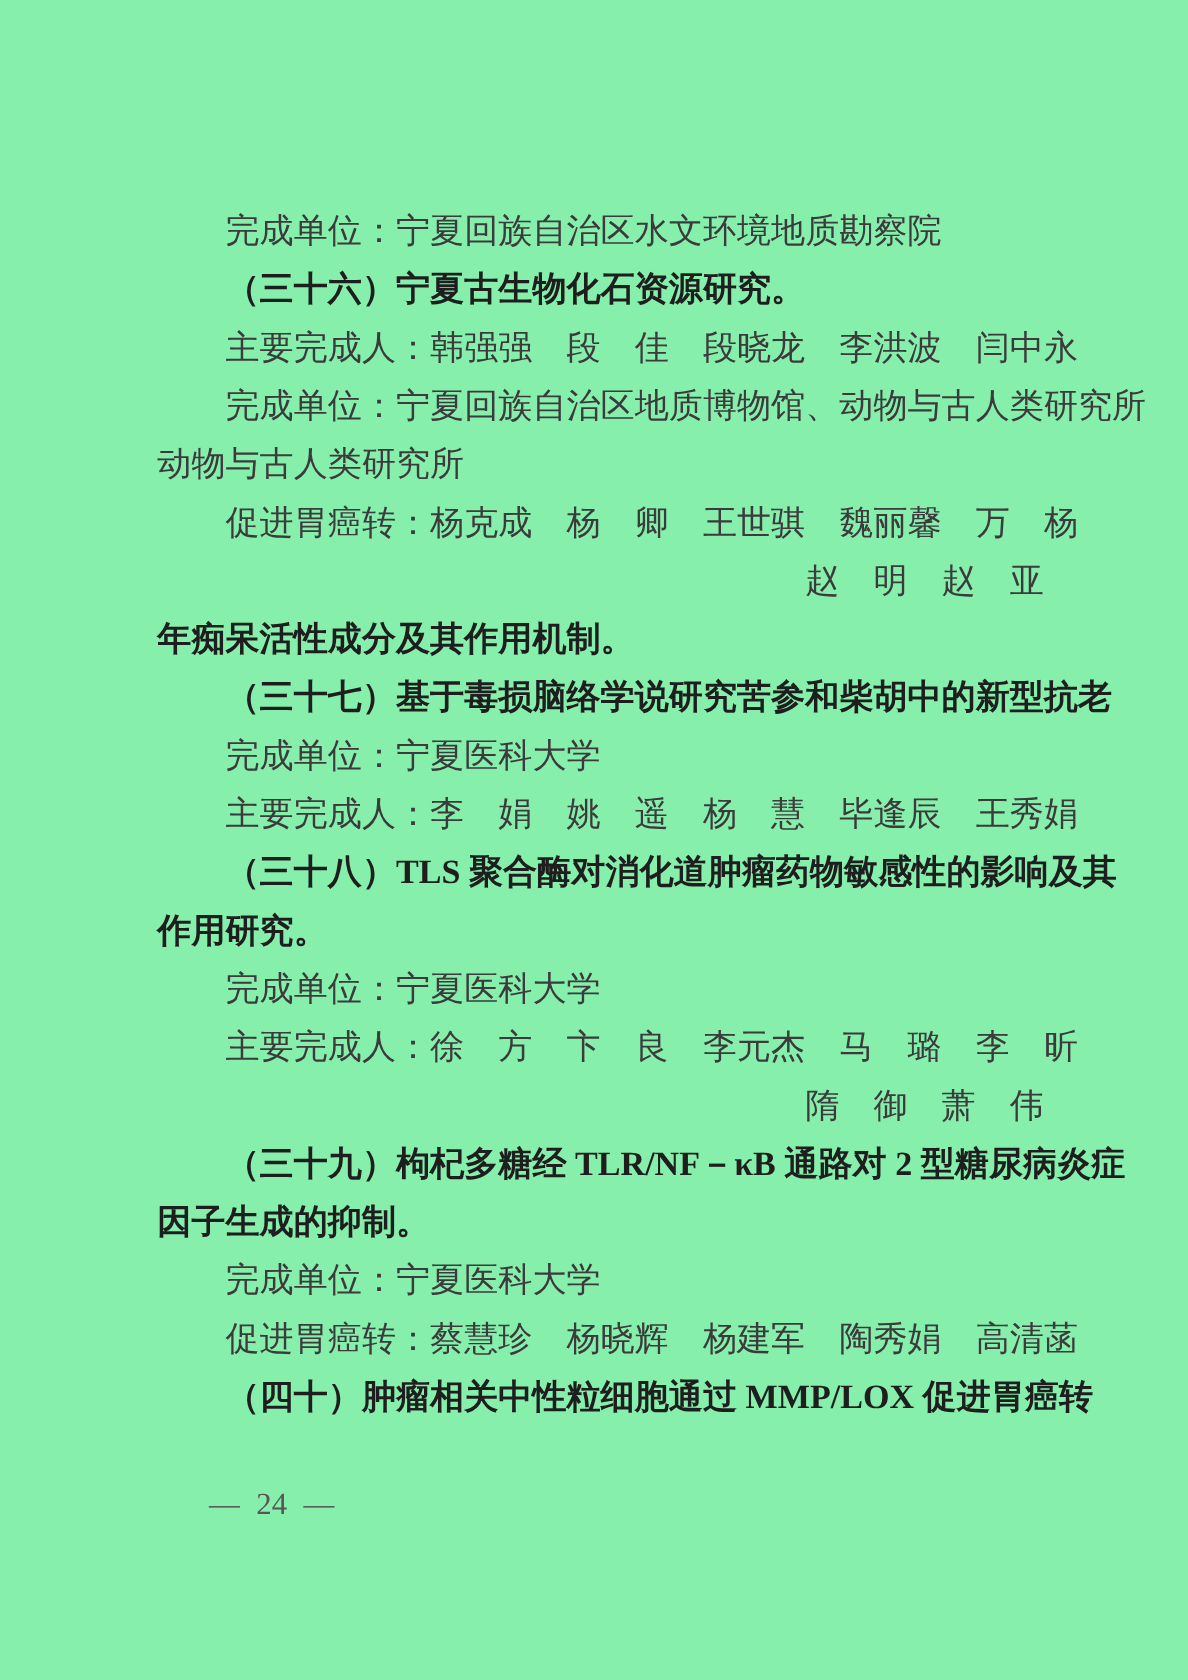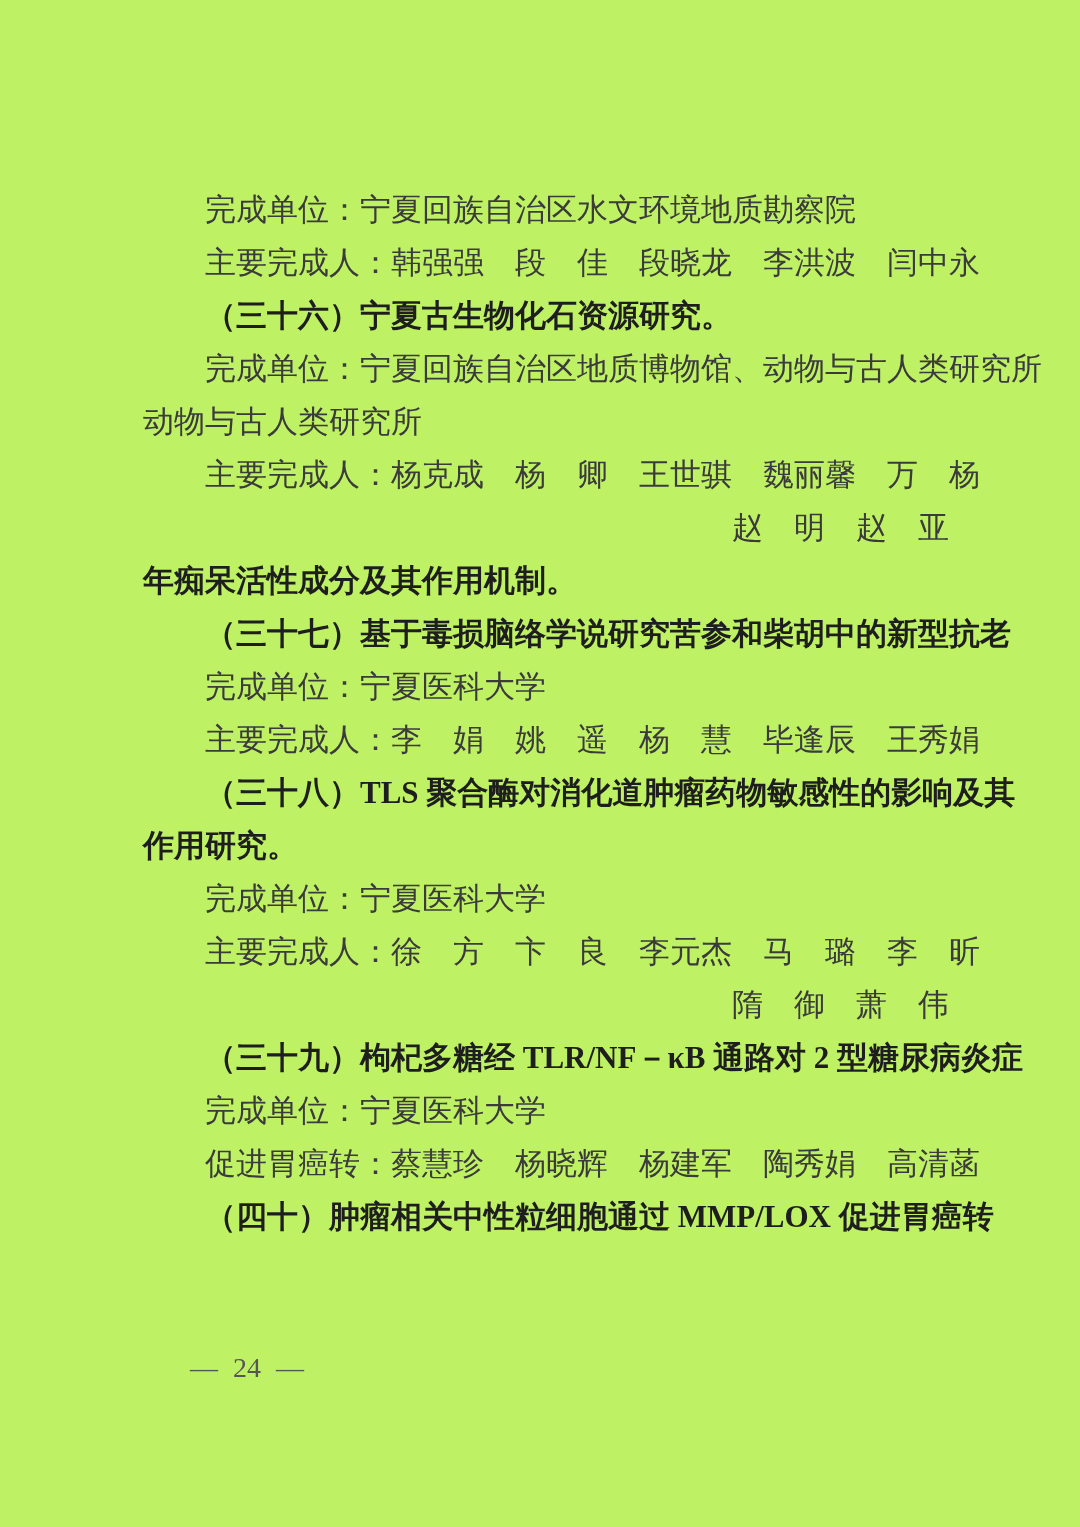--- a/index.html
+++ b/index.html
@@ -4,21 +4,21 @@
 <style>
   html, body {
     margin: 0;
     padding: 0;
     background: #ffffff;
   }
   .page {
     position: relative;
     width: 1080px;
     height: 1527px;
-    background: #bef264;
+    background: #86efac;
     overflow: hidden;
     font-family: "Liberation Serif", "DejaVu Serif", serif;
   }
   .content {
     position: absolute;
     left: 143px;
     top: 183px;
     width: 806px;
     font-size: 31px;
     line-height: 53px;
@@ -48,40 +48,41 @@
   .footer .dash { letter-spacing: 0; }
 </style>
 </head>
 <body>
 
 <div class="page">
 
   <div class="content">
 
     <div class="line indent">完成单位：宁夏回族自治区水文环境地质勘察院</div>
+    <div class="line indent bold">（三十六）宁夏古生物化石资源研究。</div>
+
     <div class="line indent flush">主要完成人：韩强强　段　佳　段晓龙　李洪波　闫中永</div>
-
-    <div class="line indent bold">（三十六）宁夏古生物化石资源研究。</div>
     <div class="line indent flush">完成单位：宁夏回族自治区地质博物馆、动物与古人类研究所</div>
     <div class="line">动物与古人类研究所</div>
-    <div class="line indent flush">主要完成人：杨克成　杨　卿　王世骐　魏丽馨　万　杨</div>
+    <div class="line indent flush">促进胃癌转：杨克成　杨　卿　王世骐　魏丽馨　万　杨</div>
     <div class="line cont">赵　明　赵　亚</div>
 
     <div class="line bold">年痴呆活性成分及其作用机制。</div>
     <div class="line indent bold flush">（三十七）基于毒损脑络学说研究苦参和柴胡中的新型抗老</div>
     <div class="line indent">完成单位：宁夏医科大学</div>
     <div class="line indent flush">主要完成人：李　娟　姚　遥　杨　慧　毕逢辰　王秀娟</div>
 
     <div class="line indent bold flush">（三十八）TLS 聚合酶对消化道肿瘤药物敏感性的影响及其</div>
     <div class="line bold">作用研究。</div>
     <div class="line indent">完成单位：宁夏医科大学</div>
     <div class="line indent flush">主要完成人：徐　方　卞　良　李元杰　马　璐　李　昕</div>
     <div class="line cont">隋　御　萧　伟</div>
 
     <div class="line indent bold flush">（三十九）枸杞多糖经 TLR/NF－κB 通路对 2 型糖尿病炎症</div>
+    <div class="line bold">因子生成的抑制。</div>
     <div class="line indent">完成单位：宁夏医科大学</div>
     <div class="line indent flush">促进胃癌转：蔡慧珍　杨晓辉　杨建军　陶秀娟　高清菡</div>
 
     <div class="line indent bold flush">（四十）肿瘤相关中性粒细胞通过 MMP/LOX 促进胃癌转</div>
 
   </div>
 
   <div class="footer">
     <span class="dash">—</span>
     <span class="num">24</span>

